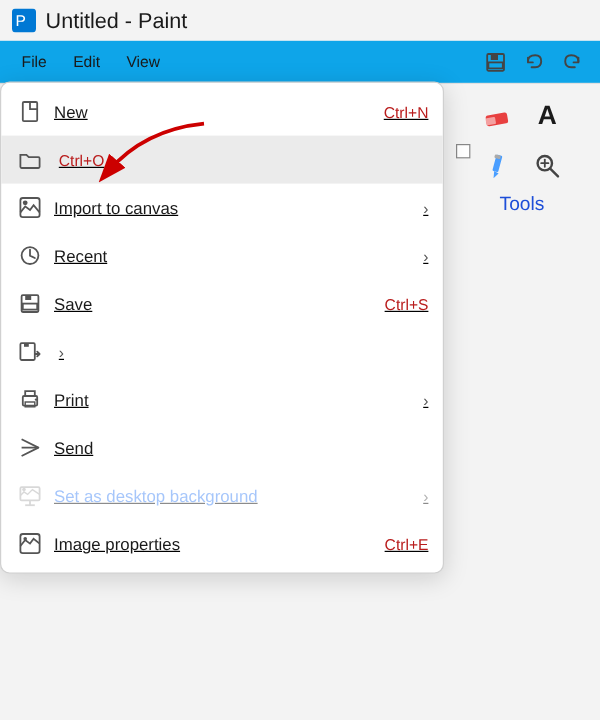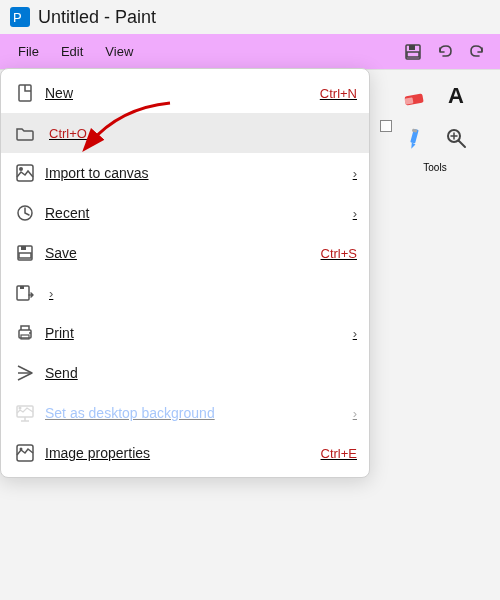--- a/index.html
+++ b/index.html
@@ -29,21 +29,21 @@
     .title-bar-text {
       font-size: 18px;
       color: #1a1a1a;
     }
 
     
     .menu-bar {
       display: flex;
       align-items: center;
       height: 36px;
-      background: #f0abfc;
+      background: #0ea5e9;
       padding: 0 8px;
       gap: 2px;
       border-bottom: 1px solid #e0e0e0;
     }
     .menu-bar-item {
       padding: 4px 10px;
       font-size: 13px;
       color: #1a1a1a;
       cursor: pointer;
       border-radius: 4px;
@@ -144,22 +144,22 @@
       width: 36px;
       height: 36px;
       display: flex;
       align-items: center;
       justify-content: center;
       font-size: 20px;
       cursor: pointer;
       border-radius: 4px;
     }
     .panel-label {
-      font-size: 10px;
-      color: #000000;
+      font-size: 16px;
+      color: #1d4ed8;
       text-align: center;
     }
     .canvas-placeholder {
       position: absolute;
       top: 120px;
       left: 380px;
       width: 12px;
       height: 12px;
       border: 1px solid #888;
       background: white;

